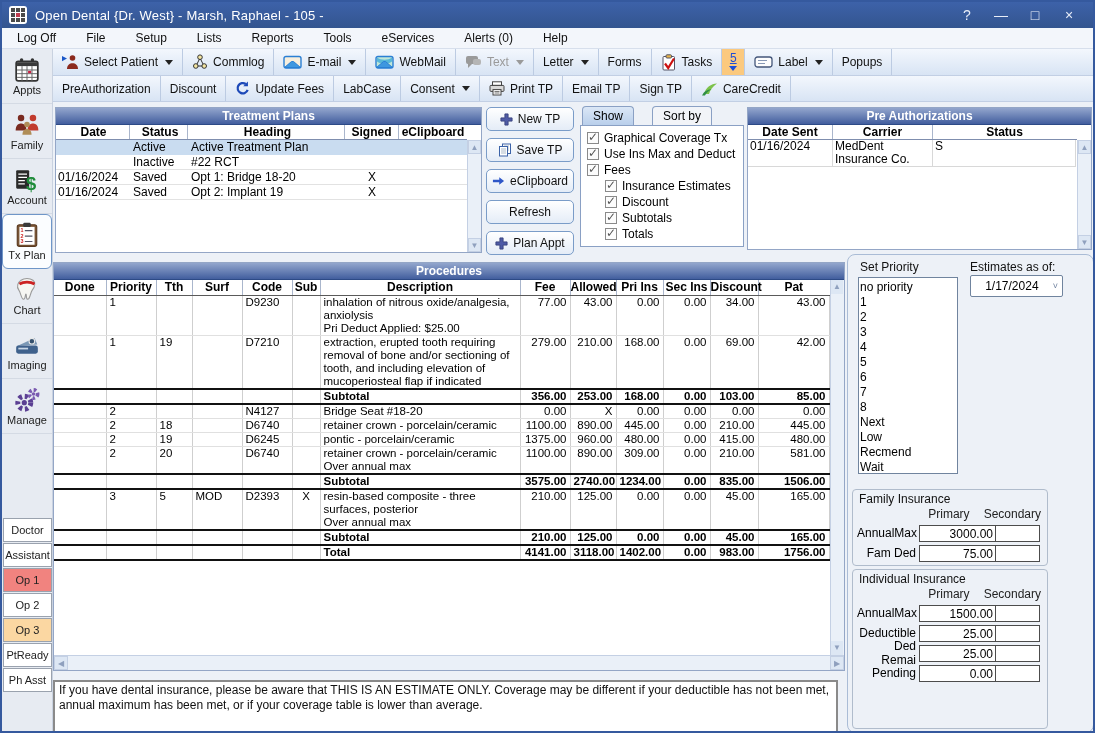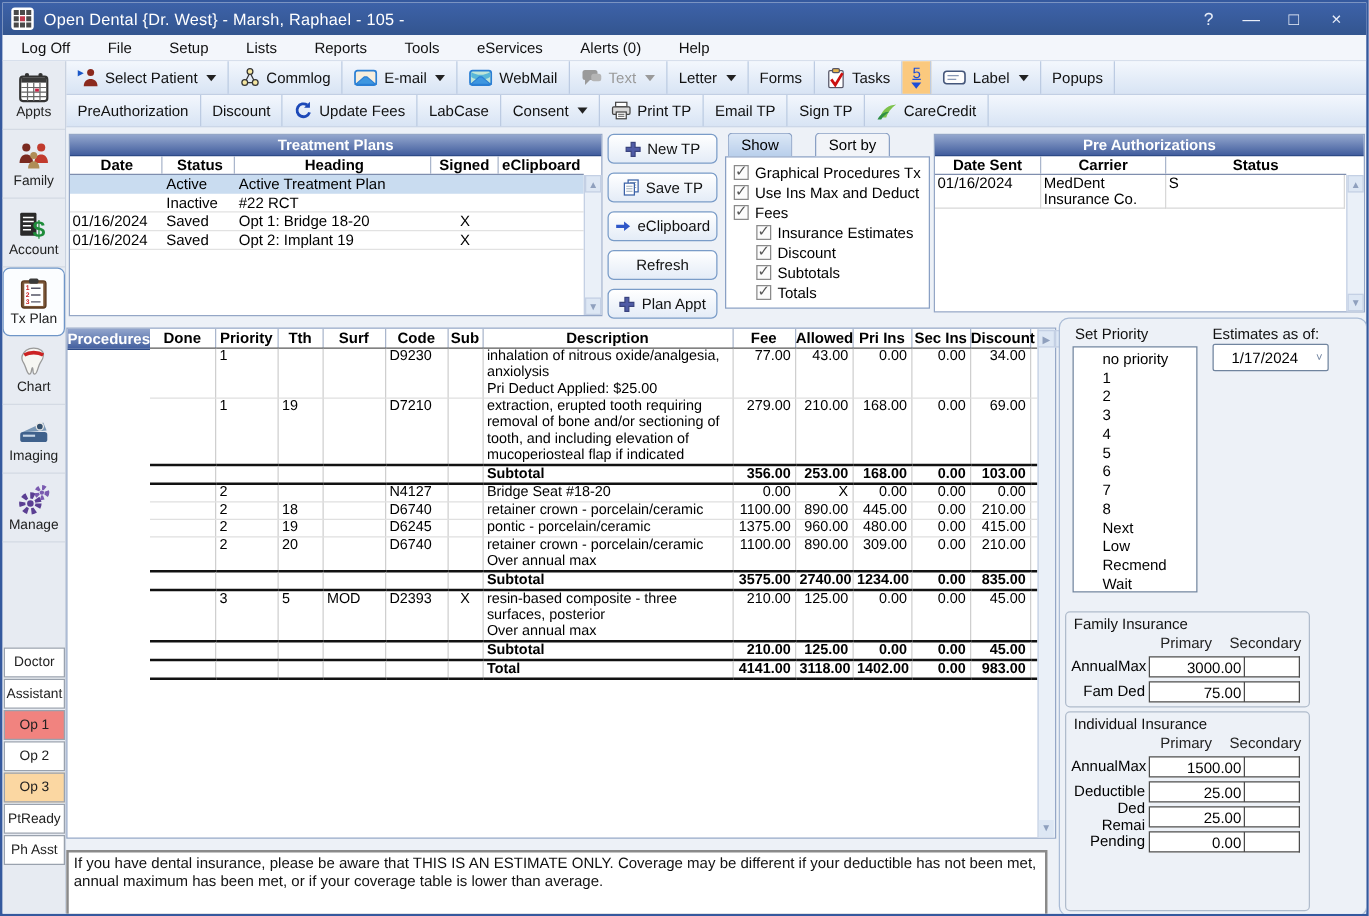--- a/index.html
+++ b/index.html
@@ -83,38 +83,38 @@
   
   .pa-grid { font-size:12px; }
   .pa-row { display:flex; }
   .pa-row.head { font-weight:bold; height:15px; line-height:15px; border-bottom:1px solid #7f8eae; }
   .pa-row.head > div { border-right:1px solid #aab6cc; text-align:center; }
   .pa-row.head > div:last-child { border-right:none; }
   .pa-row.data > div { border-right:1px solid #d8d8d8; border-bottom:1px solid #d8d8d8; padding:0 2px; line-height:13px; }
   .pa-c1 { width:85px; } .pa-c2 { width:100px; } .pa-c3 { width:143px; }
 
   
-  .proc-panel { position:absolute; left:0; top:160px; width:792px; height:409px; background:#fff; border:1px solid #94a6c6; display:flex; flex-direction:row; }
+  .proc-panel { position:absolute; left:0; top:160px; width:792px; height:409px; background:#fff; border:1px solid #94a6c6; display:flex; flex-direction:column; }
   .proc-body { flex:1; display:flex; overflow:hidden; position:relative; }
   .proc-table-wrap { flex:1; overflow:hidden; }
   table.proc { border-collapse:collapse; table-layout:fixed; width:775px; font-size:11.5px; }
   table.proc th { font-weight:bold; font-size:12px; border-bottom:1.5px solid #5a5a5a; border-right:1px solid #aab6cc; height:15px; padding:0; }
   table.proc th:last-child { border-right:none; }
   table.proc td { border-right:1px solid #cfcfcf; vertical-align:top; padding:0 3px; line-height:13px; }
   tr.proc-row td { border-bottom:1px solid #e0e0e0; }
   tr.sum-row td { border-top:2px solid #111; border-bottom:2px solid #111; font-weight:bold; }
   td.num, th.num { text-align:right; }
   .proc-vscroll { width:14px; position:relative; background:#eaf0f8; border-left:1px solid #c4d0e4; }
   .proc-vscroll .arr { position:absolute; left:0; width:12px; height:14px; color:#8fa0be; font-size:8px; text-align:center; line-height:14px; background:#dde7f4; }
   .proc-vscroll .arr.up{top:0;} .proc-vscroll .arr.dn{bottom:0;}
 
   
   .right-col { position:absolute; left:794px; top:152px; width:247px; height:479px; border:1px solid #aabcd6; border-radius:8px; background:#edf1f7; }
   .rc-label { font-size:12px; color:#111; }
-  .priority-list { position:absolute; left:10px; top:22px; width:100px; height:197px; background:#fff; border:1px solid #70849e; font-size:12px; padding:2px 0 0 23px; overflow:hidden; }
+  .priority-list { position:absolute; left:10px; top:22px; width:100px; height:197px; background:#fff; border:1px solid #70849e; font-size:12px; padding:2px 0 0 1px; overflow:hidden; }
   .priority-list div { height:15px; line-height:15px; }
   .est-combo { position:absolute; left:122px; top:20px; width:93px; height:22px; background:#fff; border:1px solid #70849e; border-radius:2px; display:flex; align-items:center; font-size:12px; }
   .est-combo .val { flex:1; text-align:center; }
   .est-combo .chev { color:#6c7f9c; font-size:9px; padding-right:4px; }
 
   .groupbox { position:absolute; left:4px; width:196px; border:1px solid #b0bccc; border-radius:4px; padding:1px 4px 4px 4px; }
   .gb-title { font-size:12px; color:#111; margin:1px 0 0 2px; }
   .gb-cols { display:flex; justify-content:flex-end; gap:14px; font-size:12px; color:#222; margin:1px 2px 2px 0; }
   .ins-row { display:flex; align-items:center; height:20px; }
   .ins-label { width:62px; text-align:right; font-size:12px; padding-right:3px; }
@@ -445,21 +445,21 @@
     </div>
 
     <div class="show-wrap">
       <div class="tabs">
         <div class="tab active">Show</div>
         <div class="tab">Sort by</div>
       </div>
       <div class="show-box" id="show-box">
           <div class="cb-row">
             <span class="cb checked"></span>
-            <span>Graphical Procedures Tx</span>
+            <span>Graphical Coverage Tx</span>
           </div>
           <div class="cb-row">
             <span class="cb checked"></span>
             <span>Use Ins Max and Deduct</span>
           </div>
           <div class="cb-row">
             <span class="cb checked"></span>
             <span>Fees</span>
           </div>
           <div class="cb-row indent">

